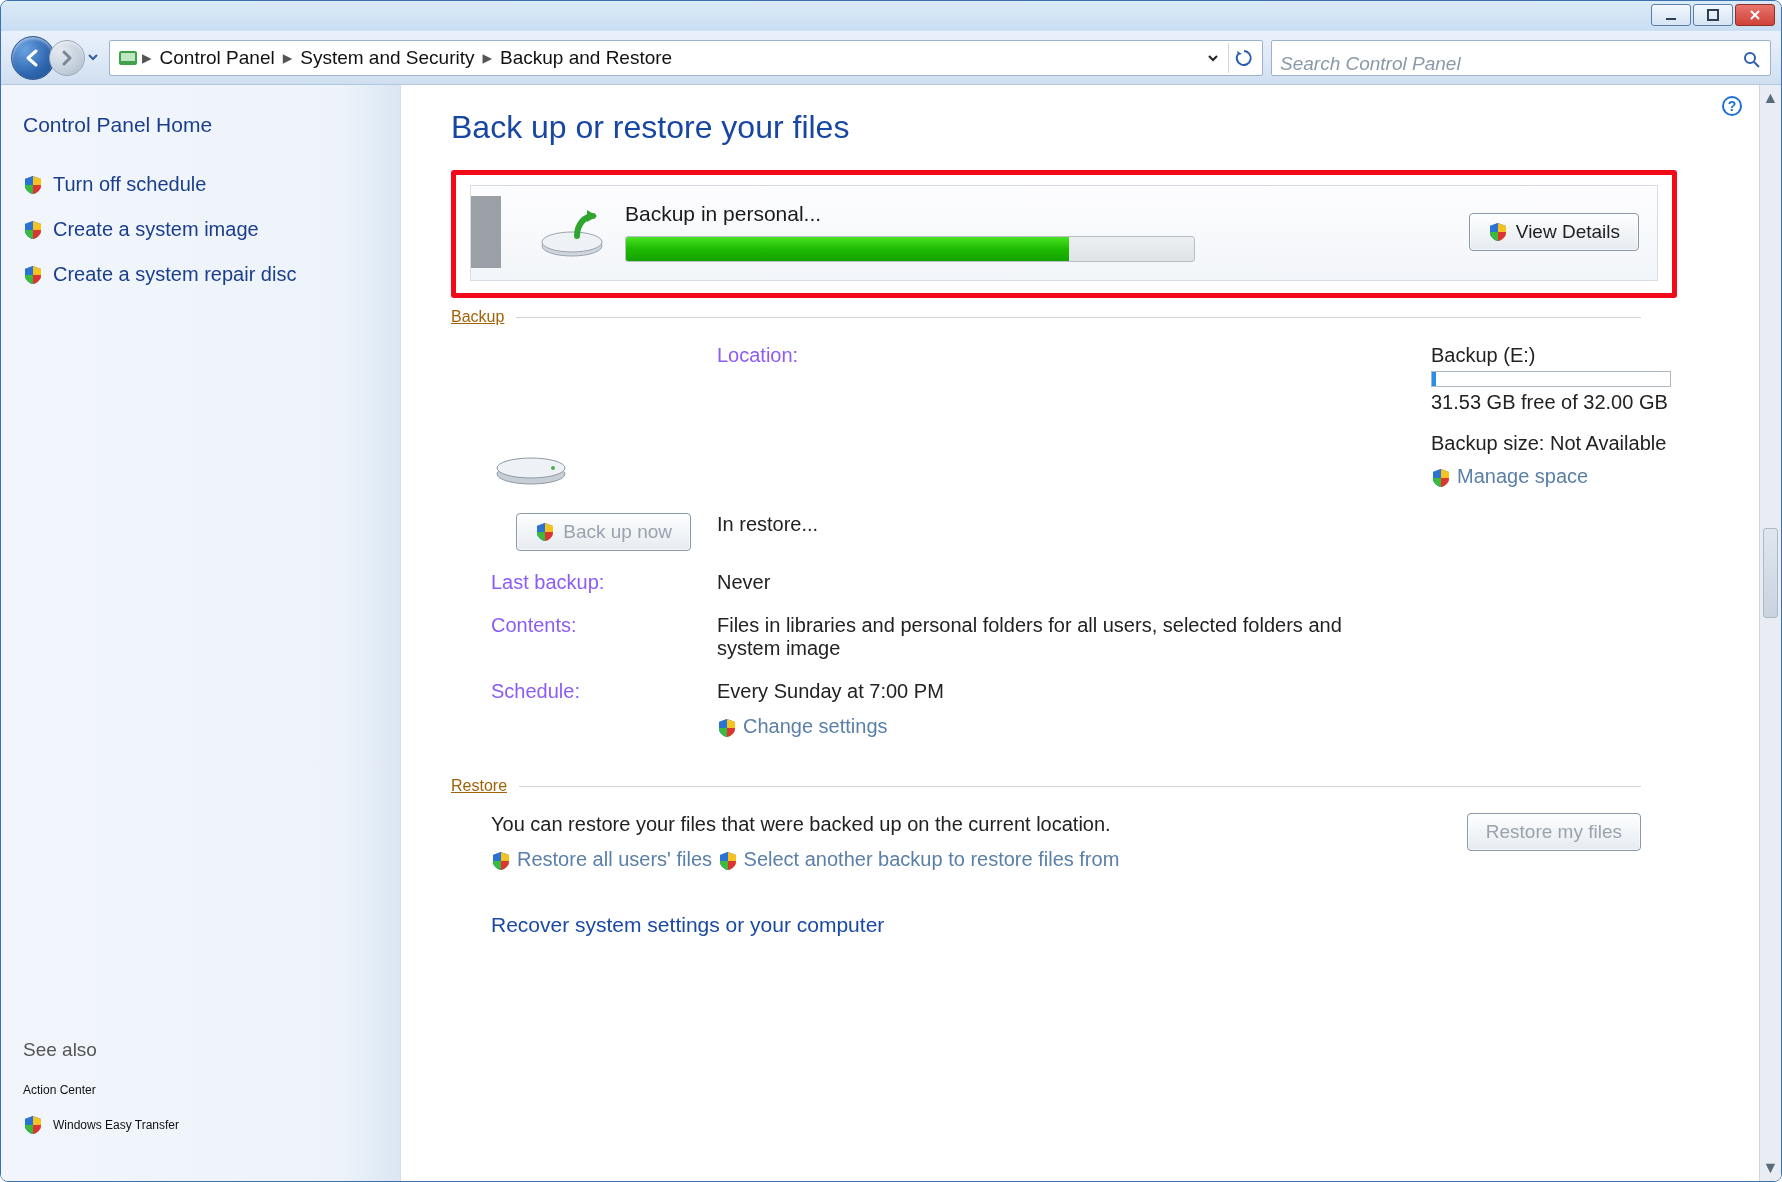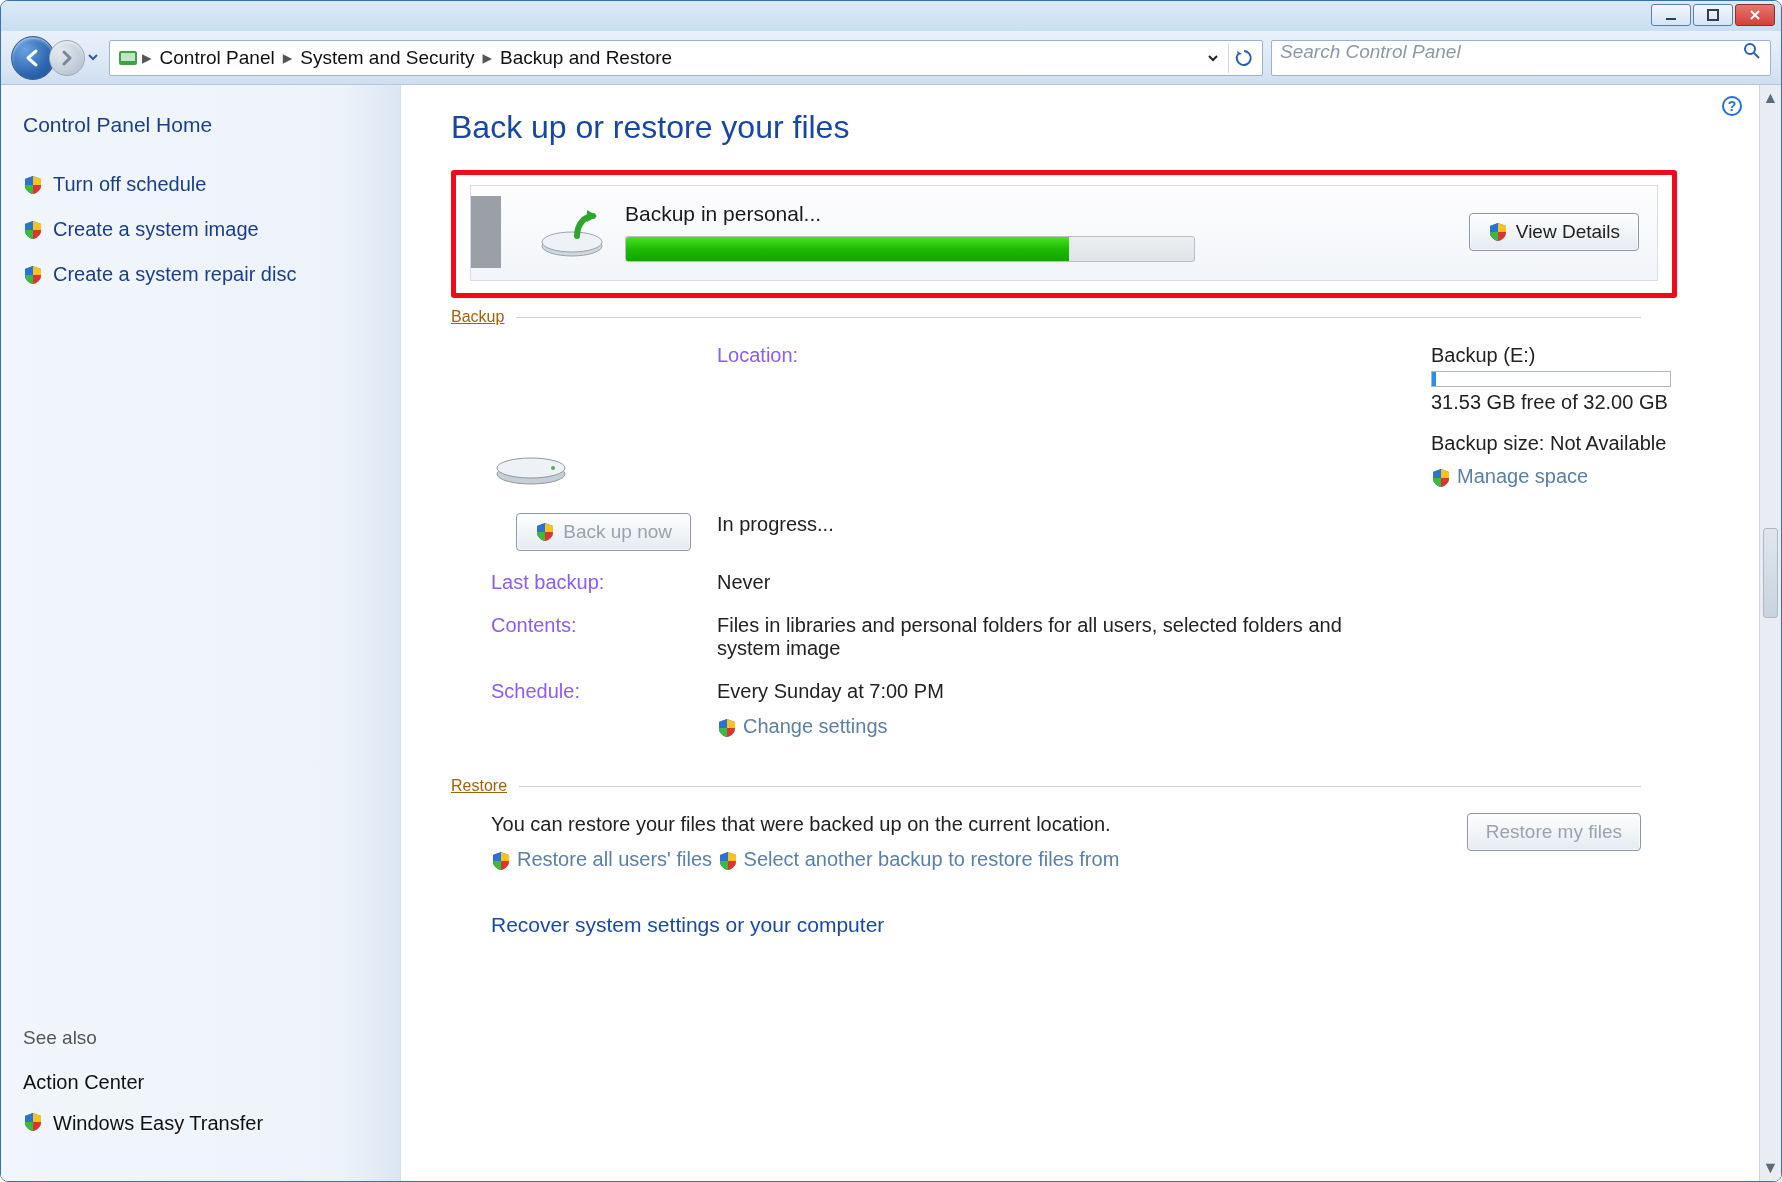--- a/index.html
+++ b/index.html
@@ -74,21 +74,21 @@
     width:30px; height:30px; display:flex; align-items:center; justify-content:center;
   }
   .addrbar .refresh-btn { border-left:1px solid #cfd9e6; color:#2b5eb0;}
   .cp-icon{ width:24px;height:24px; display:inline-flex;align-items:center;justify-content:center;}
 
   .searchbar {
     width: 500px; height:36px;
     background:#fff;
     border:1px solid #9bb2cc;
     border-radius:2px;
-    display:flex; align-items:flex-start;
+    display:flex; align-items:flex-end;
     padding: 0 8px;
     font-size:19px; color:#8a99a8; font-style:italic;
   }
   .searchbar input{ flex:1; border:0; outline:0; font-size:19px; color:#333; font-style:italic;}
   .searchbar input::placeholder{color:#8a99a8;}
   .searchbar .mag{ color:#2b5eb0; font-style:normal;}
 
   
   .body { flex:1; display:flex; background:#fff; overflow:hidden; }
 
@@ -100,21 +100,21 @@
     display:flex; flex-direction:column;
     font-size:20px;
   }
   .sidebar .home { color:#1b3e8c; font-size:21px; margin-bottom:36px; }
   .sidebar ul { list-style:none; }
   .sidebar li {
     display:flex; align-items:center; gap:10px;
     color:#1b3e8c; margin-bottom:22px; cursor:pointer;
   }
   .sidebar .seealso-title{ color:#555; font-size:19px; margin-top:auto; margin-bottom:22px;}
-  .sidebar .seealso a{ color:#111; display:flex; gap:10px; margin-bottom:18px; font-size:20px;}
+  .sidebar .seealso a{ color:#111; display:flex; align-items:center; gap:10px; margin-bottom:18px; font-size:12px;}
 
   .content-wrap{ flex:1; display:flex; }
   .content {
     flex:1;
     padding: 24px 10px 0 50px;
     overflow-y:auto;
     font-size:20px; color:#222;
     position:relative;
   }
   .help-icon{ position:absolute; right:16px; top:10px; width:22px;height:22px;}
@@ -435,21 +435,21 @@
         <div style="grid-column:1; grid-row:1; align-self:end; margin-top:60px;">
           <span class="drive-icon">
             <svg width="80" height="50" viewBox="0 0 80 50">
               <ellipse cx="40" cy="36" rx="34" ry="10" fill="#c7ced5" stroke="#8f99a3"></ellipse>
               <ellipse cx="40" cy="30" rx="34" ry="10" fill="#eef2f6" stroke="#8f99a3"></ellipse>
               <circle cx="62" cy="30" r="2" fill="#4fae4f"></circle>
             </svg>
           </span>
         </div>
 
-        <div class="val">In progress...</div>
+        <div class="val">In restore...</div>
         <div></div>
 
         <div class="label">Last backup:</div>
         <div class="val">Never</div>
         <div></div>
 
         <div class="label">Contents:</div>
         <div class="val narrow">Files in libraries and personal folders for all users, selected folders and system image</div>
         <div></div>
 

